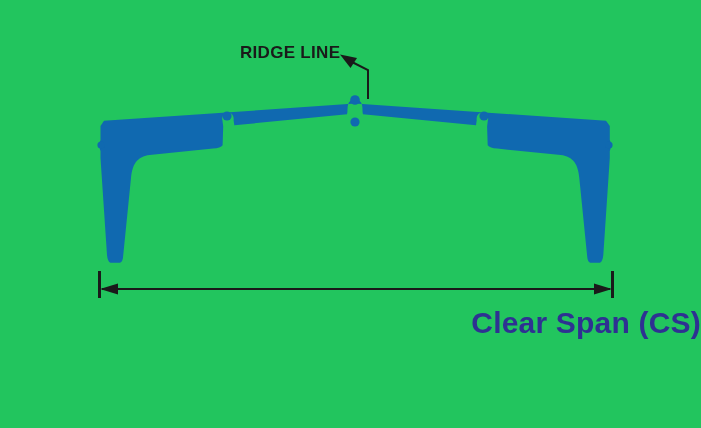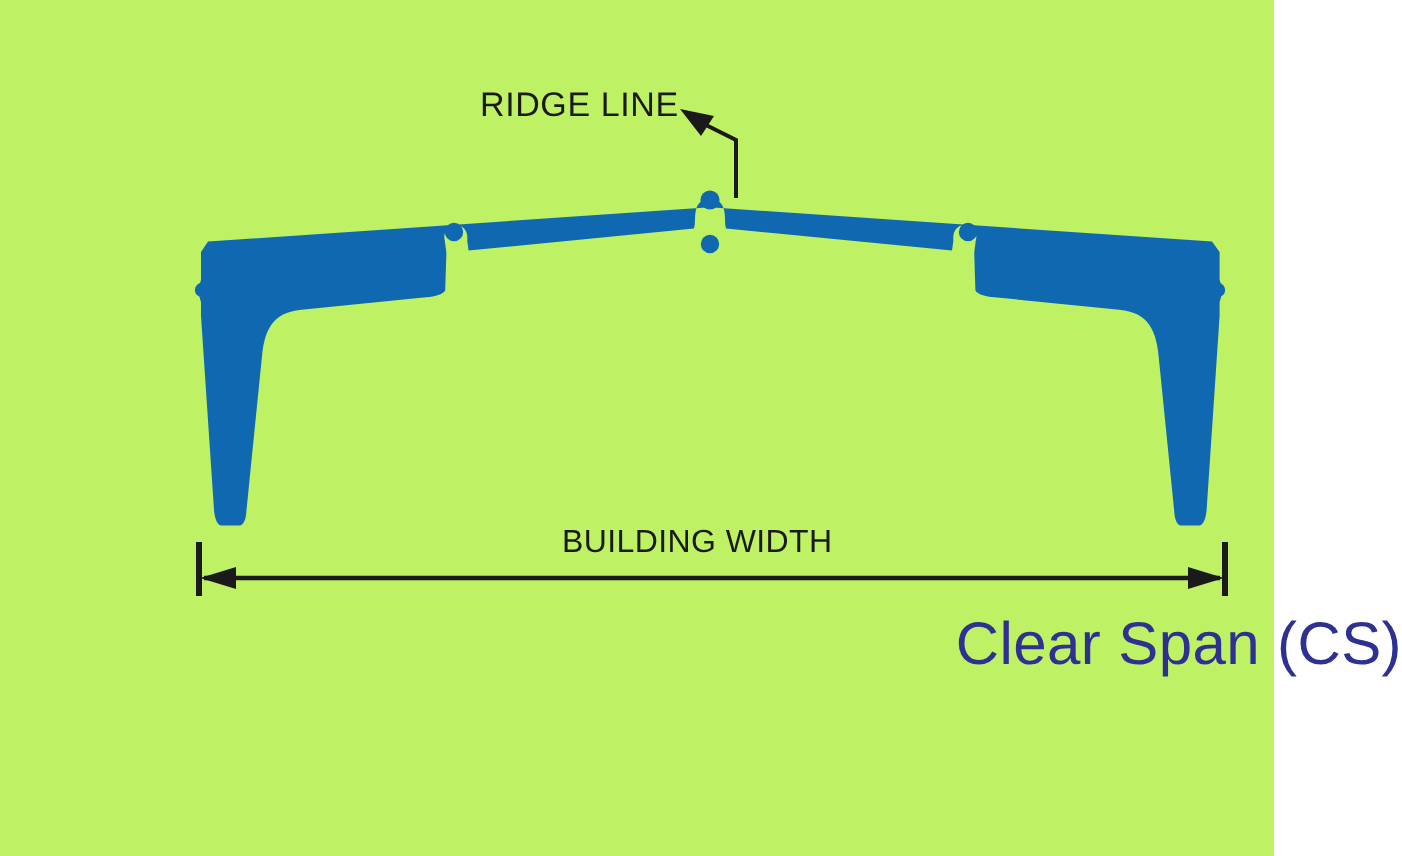--- a/index.html
+++ b/index.html
@@ -8,23 +8,24 @@
     background: #ffffff;
   }
   body {
     width: 701px;
     height: 428px;
     overflow: hidden;
     font-family: "Liberation Sans", sans-serif;
   }
   #diagram-root {
     position: relative;
-    width: 637px;
+    width: 701px;
     height: 428px;
-    background: #bef264;
+    background: #22c55e;
+    font-weight: bold;
   }
   #frame-svg {
     position: absolute;
     left: 0;
     top: 0;
     width: 701px;
     height: 428px;
     display: block;
   }
   .lbl {
@@ -131,17 +132,16 @@
       <line x1="612.5" y1="271" x2="612.5" y2="298" stroke="#1a1a1a" stroke-width="3"></line>
       <line x1="102" y1="289" x2="610" y2="289" stroke="#1a1a1a" stroke-width="2.2"></line>
       <path d="M 100,289 L 118,283.5 L 118,294.5 Z" fill="#1a1a1a" stroke="none"></path>
       <path d="M 612,289 L 594,283.5 L 594,294.5 Z" fill="#1a1a1a" stroke="none"></path>
     </g>
 
   </svg>
 
   <div class="lbl" id="ridge-line-label">RIDGE LINE</div>
 
-  <div class="lbl" id="building-width-label">BUILDING WIDTH</div>
 
   <div class="lbl" id="clear-span-title">Clear Span (CS)</div>
 
 </div>
 
 </body></html>

